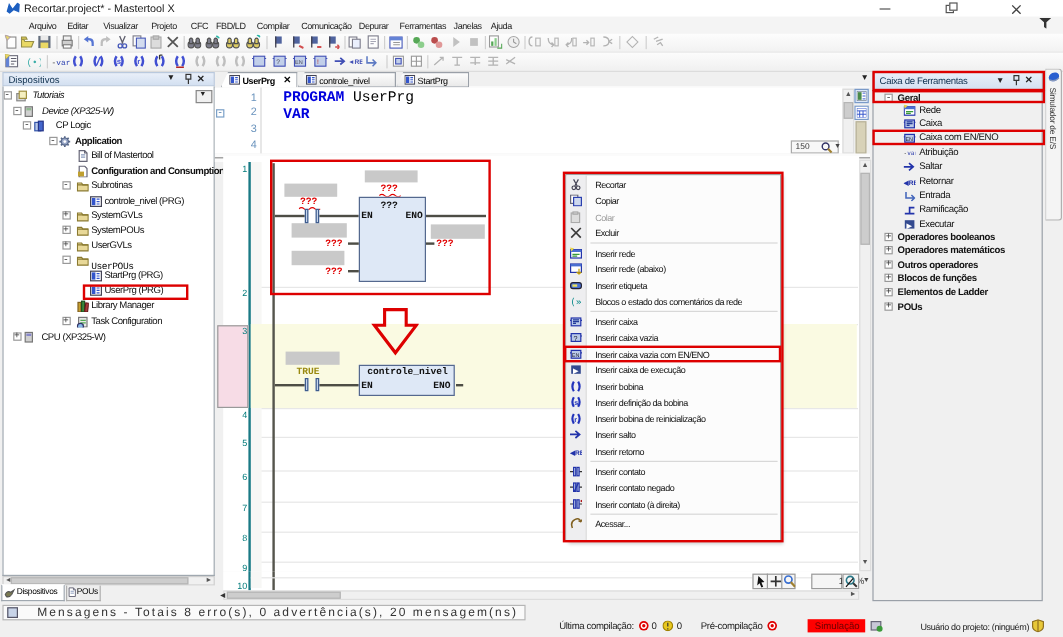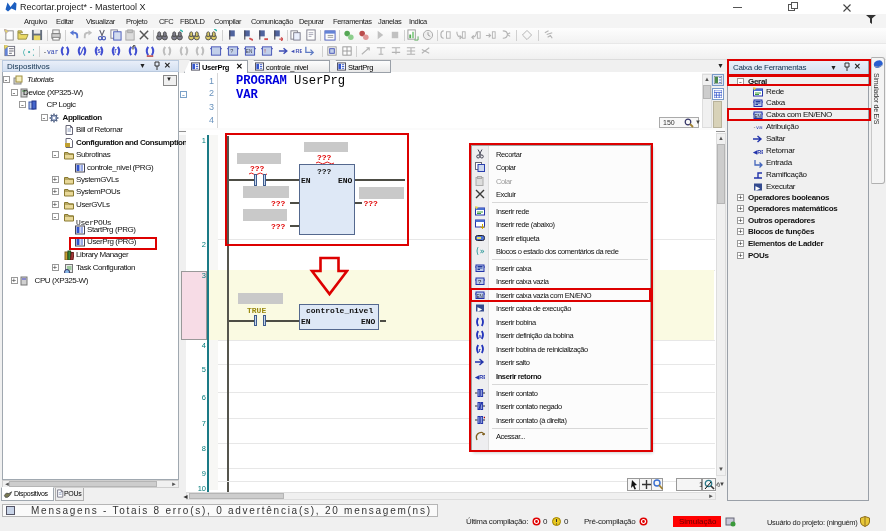--- a/index.html
+++ b/index.html
@@ -44,21 +44,21 @@
 <span class="abs" style="left:56px;top:17px;font-size:7.5px;letter-spacing:-0.35px;color:#222;">Editar</span>
 <span class="abs" style="left:86px;top:17px;font-size:7.5px;letter-spacing:-0.35px;color:#222;">Visualizar</span>
 <span class="abs" style="left:126px;top:17px;font-size:7.5px;letter-spacing:-0.35px;color:#222;">Projeto</span>
 <span class="abs" style="left:159px;top:17px;font-size:7.5px;letter-spacing:-0.35px;color:#222;">CFC</span>
 <span class="abs" style="left:180px;top:17px;font-size:7.5px;letter-spacing:-0.35px;color:#222;">FBD/LD</span>
 <span class="abs" style="left:214px;top:17px;font-size:7.5px;letter-spacing:-0.35px;color:#222;">Compilar</span>
 <span class="abs" style="left:251px;top:17px;font-size:7.5px;letter-spacing:-0.35px;color:#222;">Comunicação</span>
 <span class="abs" style="left:299px;top:17px;font-size:7.5px;letter-spacing:-0.35px;color:#222;">Depurar</span>
 <span class="abs" style="left:333px;top:17px;font-size:7.5px;letter-spacing:-0.35px;color:#222;">Ferramentas</span>
 <span class="abs" style="left:378px;top:17px;font-size:7.5px;letter-spacing:-0.35px;color:#222;">Janelas</span>
-<span class="abs" style="left:409px;top:17px;font-size:7.5px;letter-spacing:-0.35px;color:#222;">Indica</span>
+<span class="abs" style="left:409px;top:17px;font-size:7.5px;letter-spacing:-0.35px;color:#222;">Ajuda</span>
 <svg class="abs" style="left:866px;top:15px" width="10" height="9" viewBox="0 0 10 9">
       <path d="M0 0 H10 L6 3.5 V9 L4 7.5 V3.5 Z" fill="#333"></path>
     </svg>
 <div class="abs" style="left:0;top:28px;width:886px;height:16px;background:linear-gradient(#fdfdfd,#f2f2f2);border-bottom:1px solid #e8e8e8;"></div>
 <div class="abs" style="left:0;top:44px;width:886px;height:16px;background:linear-gradient(#fcfcfc,#f0f0f0);border-bottom:1px solid #dcdcdc;"></div>
 <svg class="abs" style="left:4px;top:29px;opacity:0.85;" width="12" height="12" viewBox="0 0 13 13">
       <rect x="2" y="2" width="8" height="10" fill="#fff" stroke="#777"></rect>
       <path d="M0 0 L5 2 L2 5 Z" fill="#e8d44c" stroke="#a99"></path>
     </svg>
 <svg class="abs" style="left:17px;top:29px;opacity:0.85;" width="12" height="12" viewBox="0 0 13 13">
@@ -330,42 +330,42 @@
 <svg class="abs" style="left:13px;top:75px" width="10" height="10" viewBox="0 0 10 10">
       <rect x="1" y="3" width="7" height="6" fill="#d8d8d8" stroke="#888"></rect>
       <rect x="3" y="1" width="6" height="6" fill="#f5efc0" stroke="#a09040"></rect>
     </svg>
 <span class="trow" style="left:27px;top:75px;font-style:italic;">Tutoriais</span>
 <div class="exp" style="left:10.5px;top:88.5px;">-</div>
 <svg class="abs" style="left:19px;top:87.5px" width="10" height="10" viewBox="0 0 10 10">
       <rect x="2" y="1" width="6" height="8" fill="#d0d0d0" stroke="#777"></rect>
       <rect x="3" y="2" width="4" height="2" fill="#90b890"></rect>
     </svg>
-<span class="trow" style="left:23px;top:87.5px;">Device (XP325-W)</span>
+<span class="trow" style="left:35px;top:87.5px;font-style:italic;">Device (XP325-W)</span>
 <div class="exp" style="left:19px;top:101px;">-</div>
 <svg class="abs" style="left:27.5px;top:100px" width="10" height="10" viewBox="0 0 10 10">
       <rect x="1" y="2" width="5" height="7" fill="#b8c8e8" stroke="#3355aa"></rect>
       <rect x="4" y="1" width="4" height="8" fill="#4466cc" stroke="#223388"></rect>
     </svg>
 <span class="trow" style="left:46.5px;top:100px;">CP Logic</span>
 <div class="exp" style="left:40.5px;top:113.5px;">-</div>
 <svg class="abs" style="left:48.5px;top:112.5px" width="10" height="10" viewBox="0 0 10 10">
       <circle cx="5" cy="5" r="3" fill="#9aa8c8" stroke="#556688" stroke-width="1"></circle>
       <circle cx="5" cy="5" r="1.2" fill="#fff"></circle>
       <g stroke="#556688" stroke-width="1.4">
         <path d="M5 0.5 V2 M5 8 V9.5 M0.5 5 H2 M8 5 H9.5 M1.8 1.8 L2.9 2.9 M7.1 7.1 L8.2 8.2 M8.2 1.8 L7.1 2.9 M2.9 7.1 L1.8 8.2"></path>
       </g>
     </svg>
 <span class="trow" style="left:62.5px;top:112.5px;font-weight:bold;">Application</span>
 <svg class="abs" style="left:63.5px;top:125px" width="10" height="10" viewBox="0 0 10 10">
       <path d="M2 0.5 H6.5 L8.5 2.5 V9.5 H2 Z" fill="#fff" stroke="#667"></path>
       <path d="M6.5 0.5 V2.5 H8.5" fill="none" stroke="#667"></path>
       <path d="M3.5 4 H7 M3.5 6 H7" stroke="#8899bb"></path>
     </svg>
-<span class="trow" style="left:76px;top:125px;">Bill of Retornar</span>
+<span class="trow" style="left:76px;top:125px;">Bill of Mastertool</span>
 <svg class="abs" style="left:63.5px;top:137.5px" width="10" height="10" viewBox="0 0 10 10">
       <path d="M2 0.5 H6.5 L8.5 2.5 V9.5 H2 Z" fill="#fff" stroke="#667"></path>
       <rect x="1" y="5" width="5" height="4" fill="#c0a030"></rect>
     </svg>
 <span class="trow" style="left:76px;top:137.5px;font-weight:bold;">Configuration and Consumption</span>
 <div class="exp" style="left:51.5px;top:151px;">-</div>
 <svg class="abs" style="left:63.5px;top:150px" width="10" height="10" viewBox="0 0 10 10">
       <path d="M0.5 2.5 H4 L5 4 H9.5 V9 H0.5 Z" fill="#e8d898" stroke="#8a7a30"></path>
       <path d="M0.5 4 H9.5" stroke="#8a7a30"></path>
     </svg>
@@ -729,21 +729,21 @@
       <text x="3.6" y="7.5" font-size="6" font-weight="bold" fill="#2233bb">r</text>
     </svg>
 <span class="mitem" style="top:344.9px;color:#111;">Inserir bobina de reinicialização</span>
 <svg class="abs" style="left:475px;top:357.4px" width="10" height="10" viewBox="0 0 10 10">
       <path d="M0 5 H7 M4.5 2 L8 5 L4.5 8" stroke="#2233aa" stroke-width="1.4" fill="none"></path>
     </svg>
 <span class="mitem" style="top:358.4px;color:#111;">Inserir salto</span>
 <svg class="abs" style="left:475px;top:370.9px" width="10" height="10" viewBox="0 0 10 10">
       <text x="0" y="8" font-size="5.5" font-weight="bold" fill="#2233aa">◀RET</text>
     </svg>
-<span class="mitem" style="top:371.9px;color:#111;font-weight:bold;">Inserir retorno</span>
+<span class="mitem" style="top:371.9px;color:#111;">Inserir retorno</span>
 <div class="abs" style="left:492px;top:384.09999999999997px;width:156px;height:1px;background:#d8d8d8;"></div>
 <svg class="abs" style="left:475px;top:387.59999999999997px" width="10" height="10" viewBox="0 0 10 10">
       <path d="M0 5 H2.5 M7.5 5 H10" stroke="#333"></path>
       <rect x="3" y="1.5" width="1.8" height="7" fill="#b9c9e8" stroke="#2233aa"></rect>
       <rect x="5.8" y="1.5" width="1.8" height="7" fill="#b9c9e8" stroke="#2233aa"></rect>
     </svg>
 <span class="mitem" style="top:388.59999999999997px;color:#111;">Inserir contato</span>
 <svg class="abs" style="left:475px;top:401.09999999999997px" width="10" height="10" viewBox="0 0 10 10">
       <path d="M0 5 H2.5 M7.5 5 H10" stroke="#333"></path>
       <rect x="3" y="1.5" width="1.8" height="7" fill="#b9c9e8" stroke="#2233aa"></rect>

